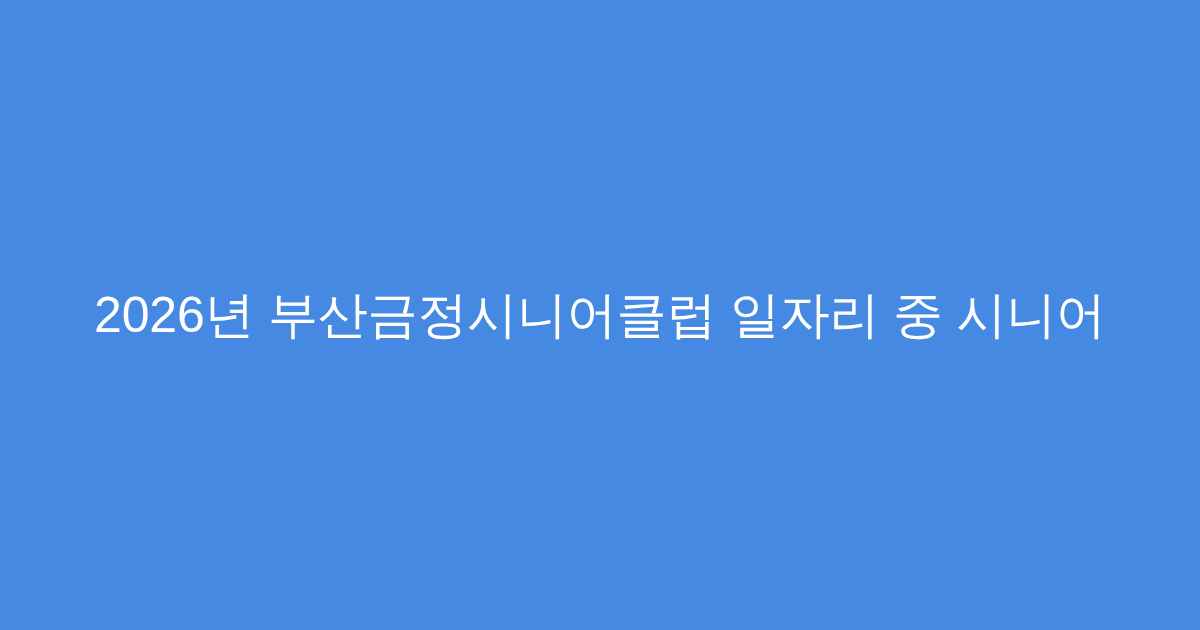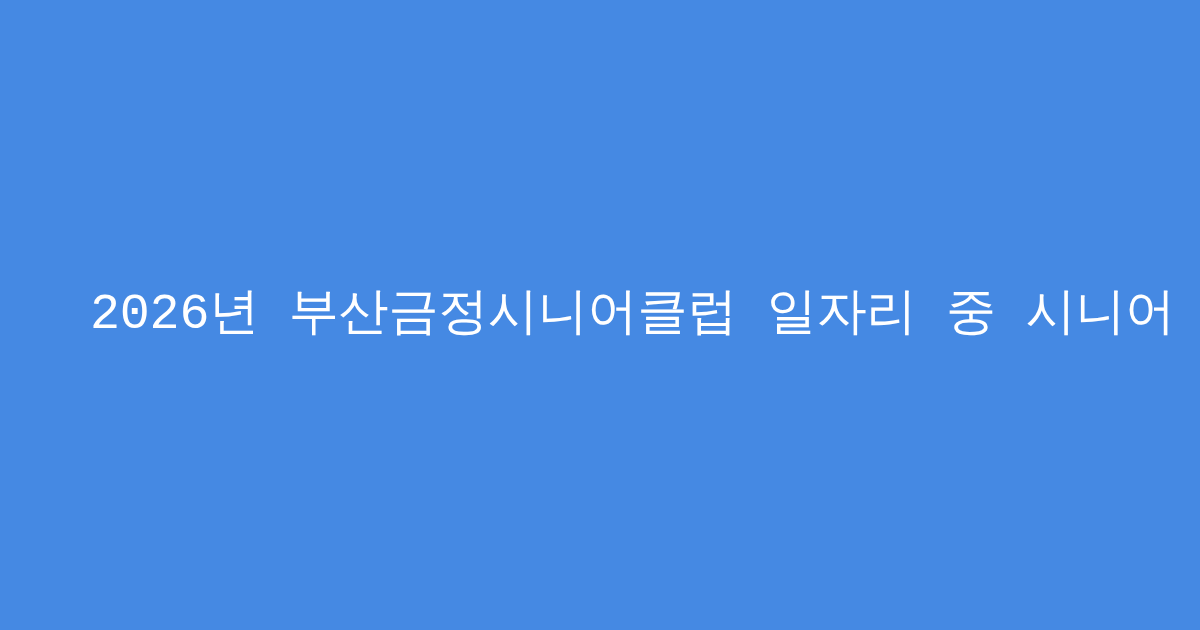--- a/index.html
+++ b/index.html
@@ -30,21 +30,21 @@
   .title-block {
     width: 1060px;
     text-align: center;
     padding: 0 20px;
     box-sizing: border-box;
   }
 
   .title-line {
     display: block;
     color: #FFFFFF;
-    font-family: Liberation Mono, monospace;
+    font-family: Liberation Sans, sans-serif;
     font-size: 50px;
     font-weight: 400;
     line-height: 60px;
     letter-spacing: -0.2px;
     white-space: nowrap;
   }
 </style>
 </head>
 <body>
 

